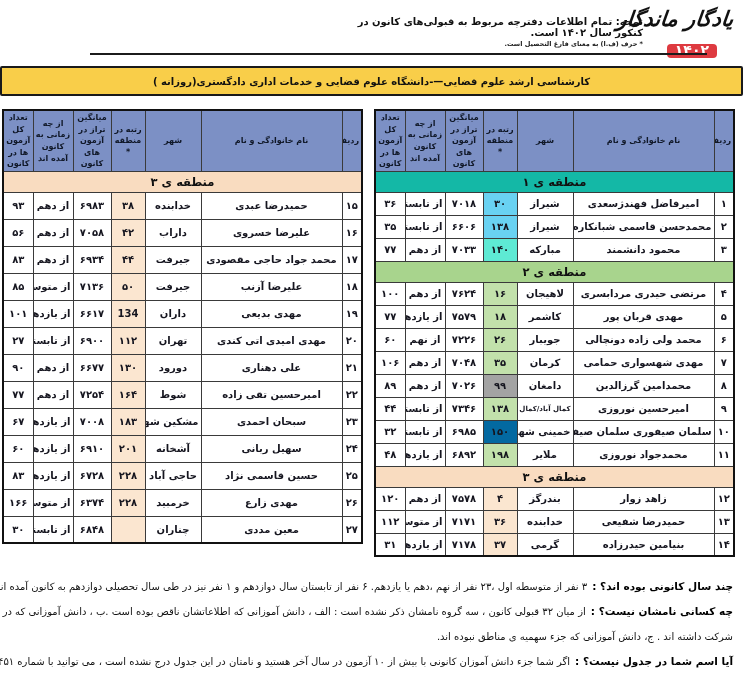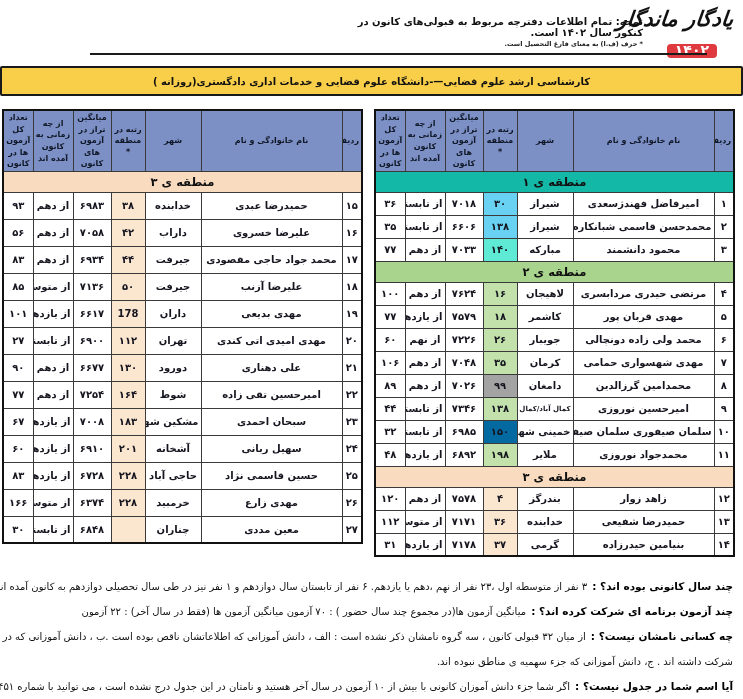--- a/index.html
+++ b/index.html
@@ -287,21 +287,21 @@
             <td class="c-city">جیرفت</td>
             <td class="c-rank" style="background: rgb(251, 230, 208); text-align: center;">۵۰</td>
             <td class="c-avg">۷۱۳۶</td>
             <td class="c-since small">از متوسطه اول</td>
             <td class="c-total">۸۵</td>
           </tr>
           <tr class="data">
             <td class="c-no">۱۹</td>
             <td class="c-name">مهدی بدیعی</td>
             <td class="c-city">داران</td>
-            <td class="c-rank" style="background: rgb(251, 230, 208);">178</td>
+            <td class="c-rank" style="background: rgb(251, 230, 208);">134</td>
             <td class="c-avg">۶۶۱۷</td>
             <td class="c-since">از یازدهم</td>
             <td class="c-total">۱۰۱</td>
           </tr>
           <tr class="data">
             <td class="c-no">۲۰</td>
             <td class="c-name">مهدی امیدی اتی کندی</td>
             <td class="c-city">تهران</td>
             <td class="c-rank" style="background: rgb(251, 230, 208);">۱۱۲</td>
             <td class="c-avg">۶۹۰۰</td>
@@ -371,20 +371,19 @@
             <td class="c-since small">از تابستان</td>
             <td class="c-total">۳۰</td>
           </tr>
         </tbody>
     </table>
 
   </div>
 
   <div class="footer">
     <div class="qa-line"><b>چند سال کانونی بوده اند؟ :</b> <span>۳ نفر از متوسطه اول ،۲۳ نفر از نهم ،دهم یا یازدهم. ۶ نفر از تابستان سال دوازدهم و ۱ نفر نیز در طی سال تحصیلی دوازدهم به کانون آمده اند.</span></div>
-    <div class="qa-line"><b>چند آزمون برنامه ای شرکت کرده اند؟ :</b> <span>میانگین آزمون ها(در مجموع چند سال حضور ) : ۷۰ آزمون    میانگین آزمون ها (فقط در سال آخر) : ۲۲ آزمون</span></div>
     <div class="qa-line"><b>چه کسانی نامشان نیست؟ :</b> <span>از میان ۳۲ قبولی کانون ، سه گروه نامشان ذکر نشده است : الف ، دانش آموزانی که اطلاعاتشان ناقص بوده است .ب ، دانش آموزانی که در کمتر از ۱۰ آزمون برنامه ای کانون</span></div>
     <div class="qa-line"><b></b> <span>شرکت داشته اند . ج، دانش آموزانی که جزء سهمیه ی مناطق نبوده اند.</span></div>
     <div class="qa-line"><b>آیا اسم شما در جدول نیست؟ :</b> <span>اگر شما جزء دانش آموزان کانونی با بیش از ۱۰ آزمون در سال آخر هستید و نامتان در این جدول درج نشده است ، می توانید با شماره ۰۲۱۸۴۵۱ داخلی ۳۲۰۵ واحد</span></div>
     <div class="qa-line"><b></b> </div>
   </div>
 
 </div>
 
 </body></html>

